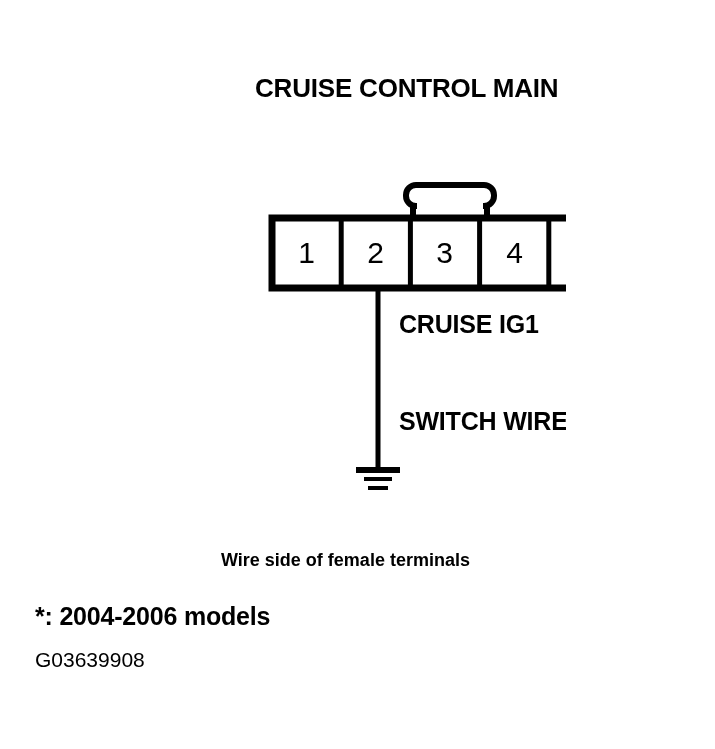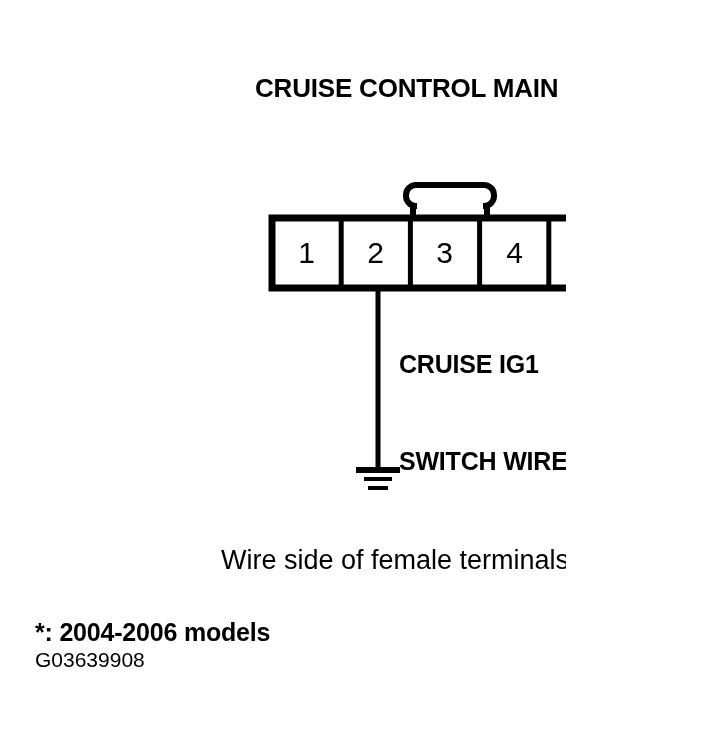--- a/index.html
+++ b/index.html
@@ -55,45 +55,43 @@
   }
 
   
   .callout {
     position: absolute;
     font-size: 25px;
     font-weight: bold;
     line-height: 28px;
     white-space: nowrap;
     letter-spacing: -0.2px;
-    margin-top: 40px;
   }
   #cruise-ig1-label { left: 399px; top: 310px; }
   #jumper-wire-label { left: 399px; top: 407px; }
 
   
   #wire-side-caption {
     position: absolute;
     left: 221px;
     top: 545px;
-    font-size: 27px;
-    font-weight: normal;
+    font-size: 18px;
+    font-weight: bold;
     line-height: 31px;
     white-space: nowrap;
   }
   #models-footnote {
     position: absolute;
     left: 35px;
     top: 602px;
     font-size: 25px;
     font-weight: bold;
     line-height: 29px;
     white-space: nowrap;
     letter-spacing: -0.2px;
-    margin-top: 16px;
   }
   #figure-id {
     position: absolute;
     left: 35px;
     top: 648px;
     font-size: 21px;
     font-weight: normal;
     line-height: 24px;
     white-space: nowrap;
   }

